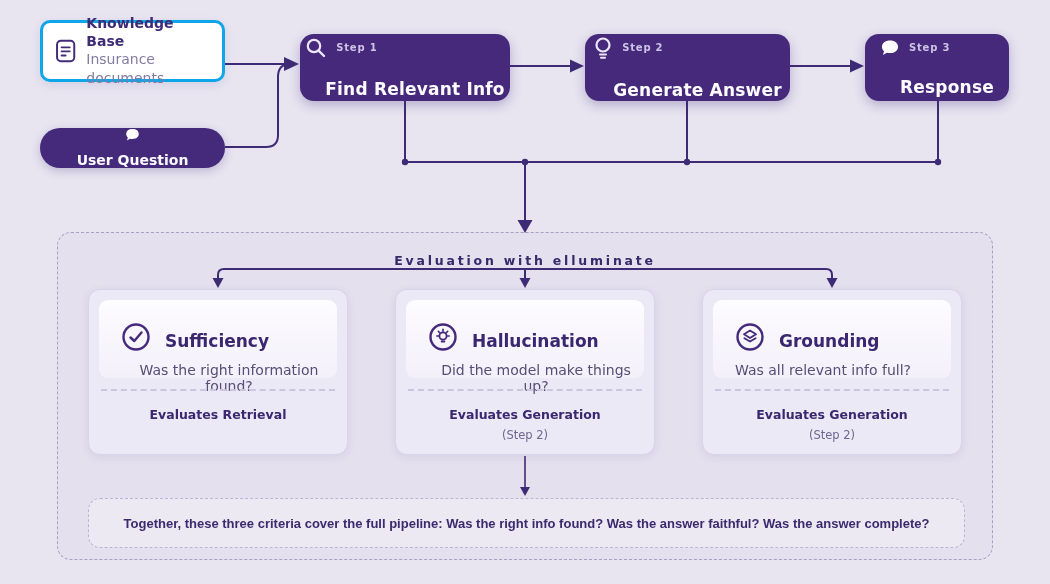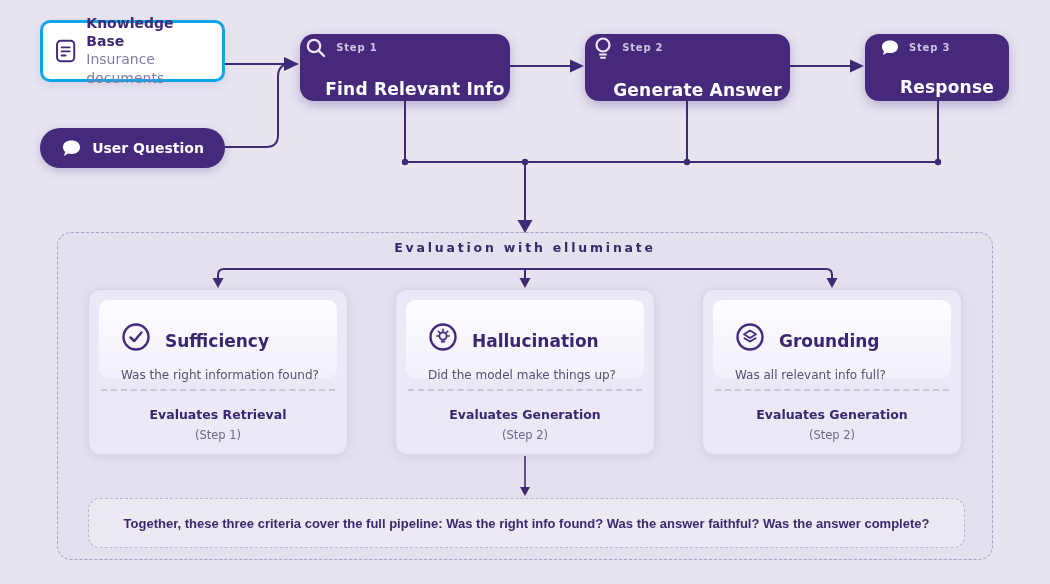--- a/index.html
+++ b/index.html
@@ -21,21 +21,21 @@
     box-shadow:0 3px 10px rgba(90,75,150,0.14);
     display:flex;align-items:center;padding:0 12px;gap:10px;
   }
   .kb-title{font-size:14px;font-weight:bold;color:#3e2a75;line-height:1.25;}
   .kb-sub{font-size:14px;color:#837ba0;line-height:1.3;}
 
   .uq-pill{
     left:40px;top:128px;width:185px;height:40px;
     background:#452a7c;border-radius:20px;
     box-shadow:0 3px 10px rgba(60,40,120,0.25);
-    display:flex;align-items:center;justify-content:center;gap:10px;
+    display:flex;align-items:center;justify-content:center;gap:10px;flex-direction:column;
   }
   .uq-label{font-size:14px;font-weight:bold;color:#fbfaff;}
 
   .step-box{
     top:34px;height:67px;
     background:#47297b;border-radius:14px;
     box-shadow:0 4px 12px rgba(60,40,120,0.30);
     display:flex;align-items:center;justify-content:center;
   }
   .step-inner{display:flex;flex-direction:column;align-items:flex-start;gap:20px;}
@@ -47,41 +47,41 @@
   #step3{left:865px;width:144px;}
 
   
   .eval-wrap{
     position:absolute;left:57px;top:232px;width:936px;height:328px;
     border:1.5px dashed #a79fc5;border-radius:14px;
     background:rgba(130,115,195,0.045);
     box-sizing:border-box;z-index:1;
   }
   .eval-title{
-    position:absolute;left:0;top:240px;width:1050px;text-align:center;
+    position:absolute;left:0;top:253px;width:1050px;text-align:center;
     font-size:12.5px;font-weight:bold;letter-spacing:2.8px;color:#362a6b;z-index:2;
   }
 
   .crit-card{
     top:289px;width:260px;height:166px;
     background:#ece9f6;border:1px solid #d9d3ec;border-radius:12px;
     box-shadow:0 2px 8px rgba(80,70,140,0.10);
   }
   #card-sufficiency{left:88px;}
   #card-hallucination{left:395px;}
   #card-grounding{left:702px;}
 
   .crit-panel{
     position:absolute;left:10px;top:10px;right:10px;height:78px;
     background:linear-gradient(180deg,#fdfcff 0%,#f3f0fa 100%);
     border-radius:9px;
   }
   .crit-head{position:absolute;left:22px;top:22px;display:flex;align-items:center;gap:14px;}
   .crit-title{font-size:17px;font-weight:bold;color:#3a2770;margin-top:8px;}
-  .crit-question{position:absolute;left:22px;top:68px;font-size:12px;color:#564e74;text-align:center;}
+  .crit-question{position:absolute;left:22px;top:62px;font-size:14px;color:#564e74;text-align:center;}
   .crit-divider{
     position:absolute;left:12px;right:12px;top:99px;
     border-top:2px dashed #ccc5e0;
   }
   .crit-evaluates{position:absolute;left:0;width:100%;top:117px;text-align:center;
     font-size:12.5px;font-weight:bold;color:#3a2770;}
   .crit-stepref{position:absolute;left:0;width:100%;top:138px;text-align:center;
     font-size:11.5px;color:#6e6690;}
 
   .summary-box{
@@ -218,21 +218,20 @@
         <svg class="icon" width="30" height="30" viewBox="0 0 30 30">
           <circle cx="15" cy="15" r="12.5" fill="none" stroke="#452a7c" stroke-width="2.4"></circle>
           <path d="M9.5 15.5 L13.3 19 L20.5 10.5" fill="none" stroke="#452a7c" stroke-width="2.4" stroke-linecap="round" stroke-linejoin="round"></path>
         </svg>
         <span class="crit-title">Sufficiency</span>
       </div>
       <div class="crit-question">Was the right information found?</div>
     </div>
     <div class="crit-divider"></div>
     <div class="crit-evaluates">Evaluates Retrieval</div>
-    <div class="crit-stepref">(Step 1)</div>
   </div>
 
   <div id="card-hallucination" class="node crit-card">
     <div class="crit-panel">
       <div class="crit-head">
         <svg class="icon" width="30" height="30" viewBox="0 0 30 30">
           <circle cx="15" cy="15" r="12.5" fill="none" stroke="#452a7c" stroke-width="2.4"></circle>
           <circle cx="15" cy="14" r="3.6" fill="none" stroke="#452a7c" stroke-width="1.8"></circle>
           <line x1="13.6" y1="19.5" x2="16.4" y2="19.5" stroke="#452a7c" stroke-width="1.8" stroke-linecap="round"></line>
           <g stroke="#452a7c" stroke-width="1.6" stroke-linecap="round">

